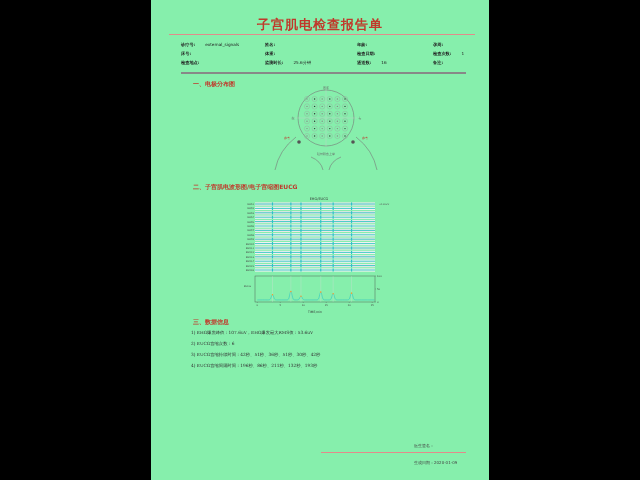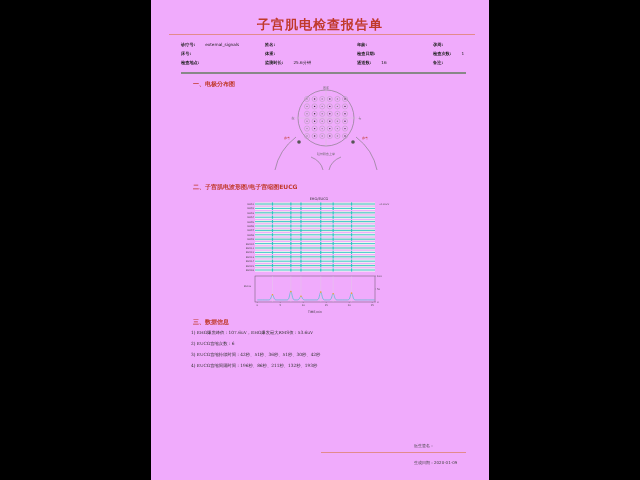--- a/index.html
+++ b/index.html
@@ -1,18 +1,18 @@
 <!DOCTYPE html>
 <html><head>
 <meta charset="utf-8">
 <style>
   html, body { margin:0; padding:0; }
   body { width:640px; height:480px; background:#000; position:relative; overflow:hidden;
          font-family:"DejaVu Sans", sans-serif; }
-  .page { position:absolute; left:151px; top:0; width:338px; height:480px; background:#f0abfc; }
+  .page { position:absolute; left:151px; top:0; width:338px; height:480px; background:#86efac; }
   .title { position:absolute; left:0; width:338px; top:16px; text-align:center; color:#c0392b;
            font-size:13px; font-weight:bold; letter-spacing:1px; }
   .title-rule { position:absolute; left:18px; width:306px; top:34px; height:1px; background:#e28b8b; }
   .info { position:absolute; left:30px; top:42px; width:290px; font-size:4.2px; color:#222; }
   .info .row { position:relative; height:9px; }
   .info .cell { position:absolute; top:0; white-space:nowrap; }
   .info .lbl { font-weight:bold; }
   .info .val { margin-left:10px; }
   .info-rule { position:absolute; left:30px; width:285px; top:72px; height:1.5px; background:#888; }
   .section-h { position:absolute; color:#c0392b; font-size:6px; font-weight:bold; white-space:nowrap; }

